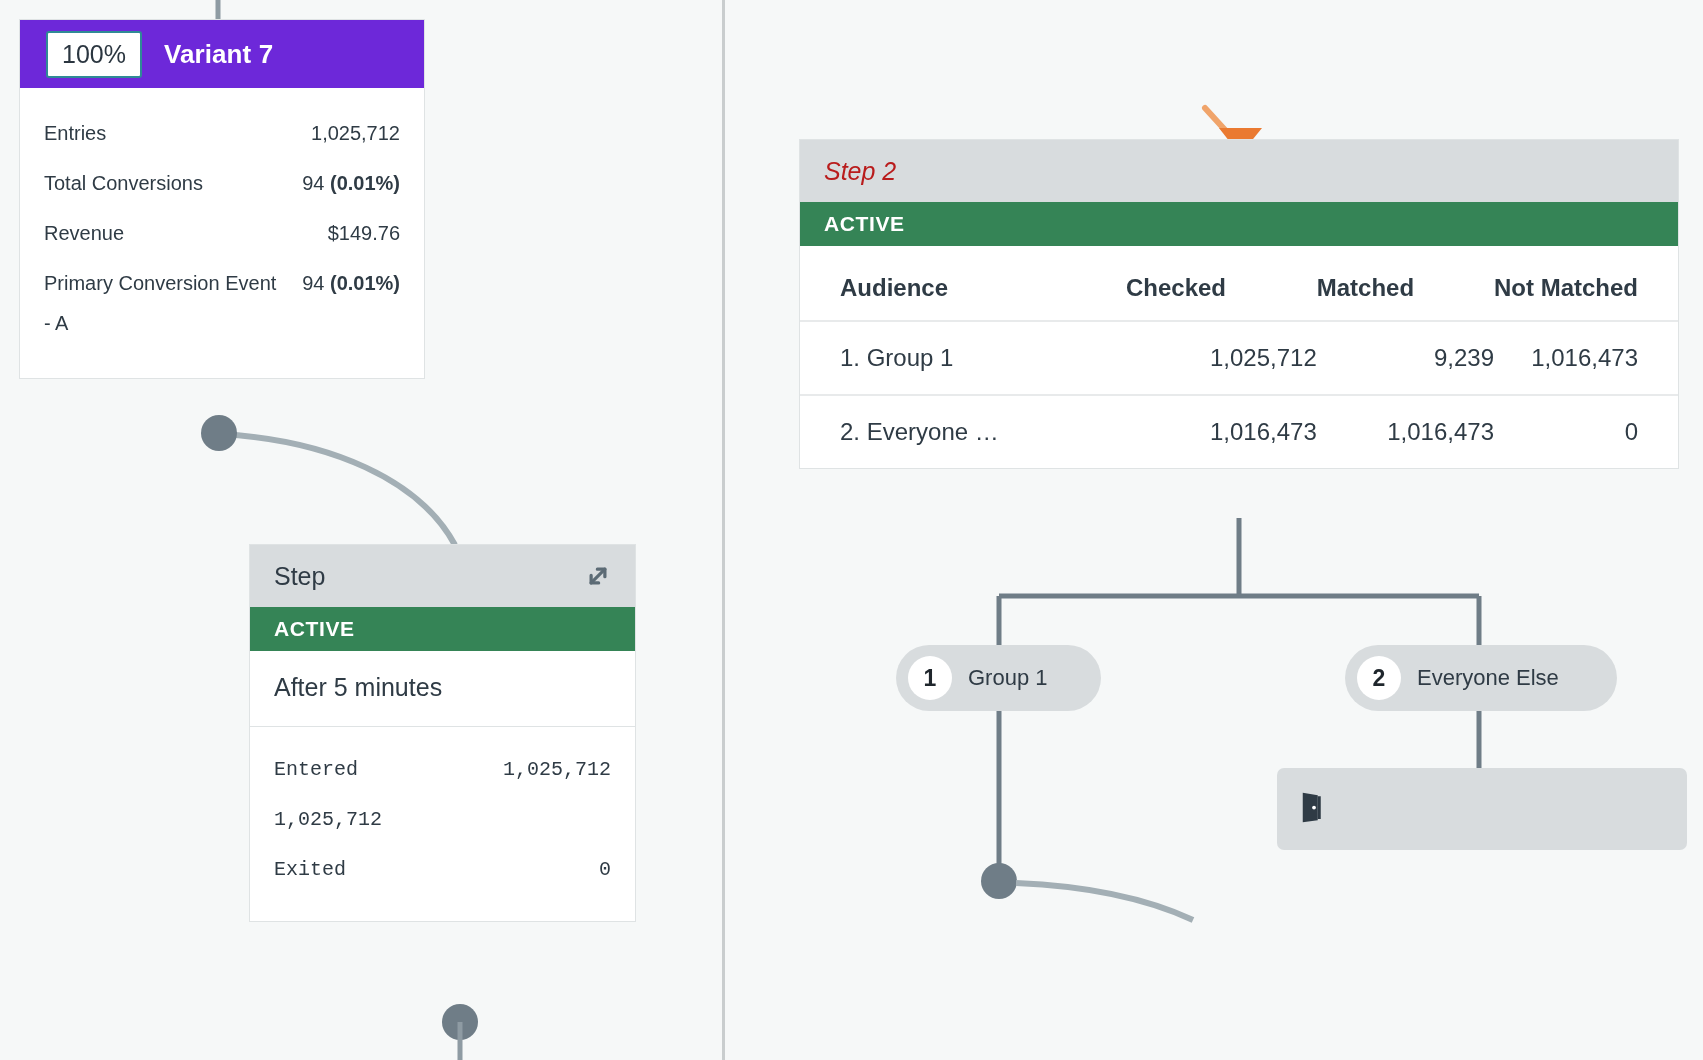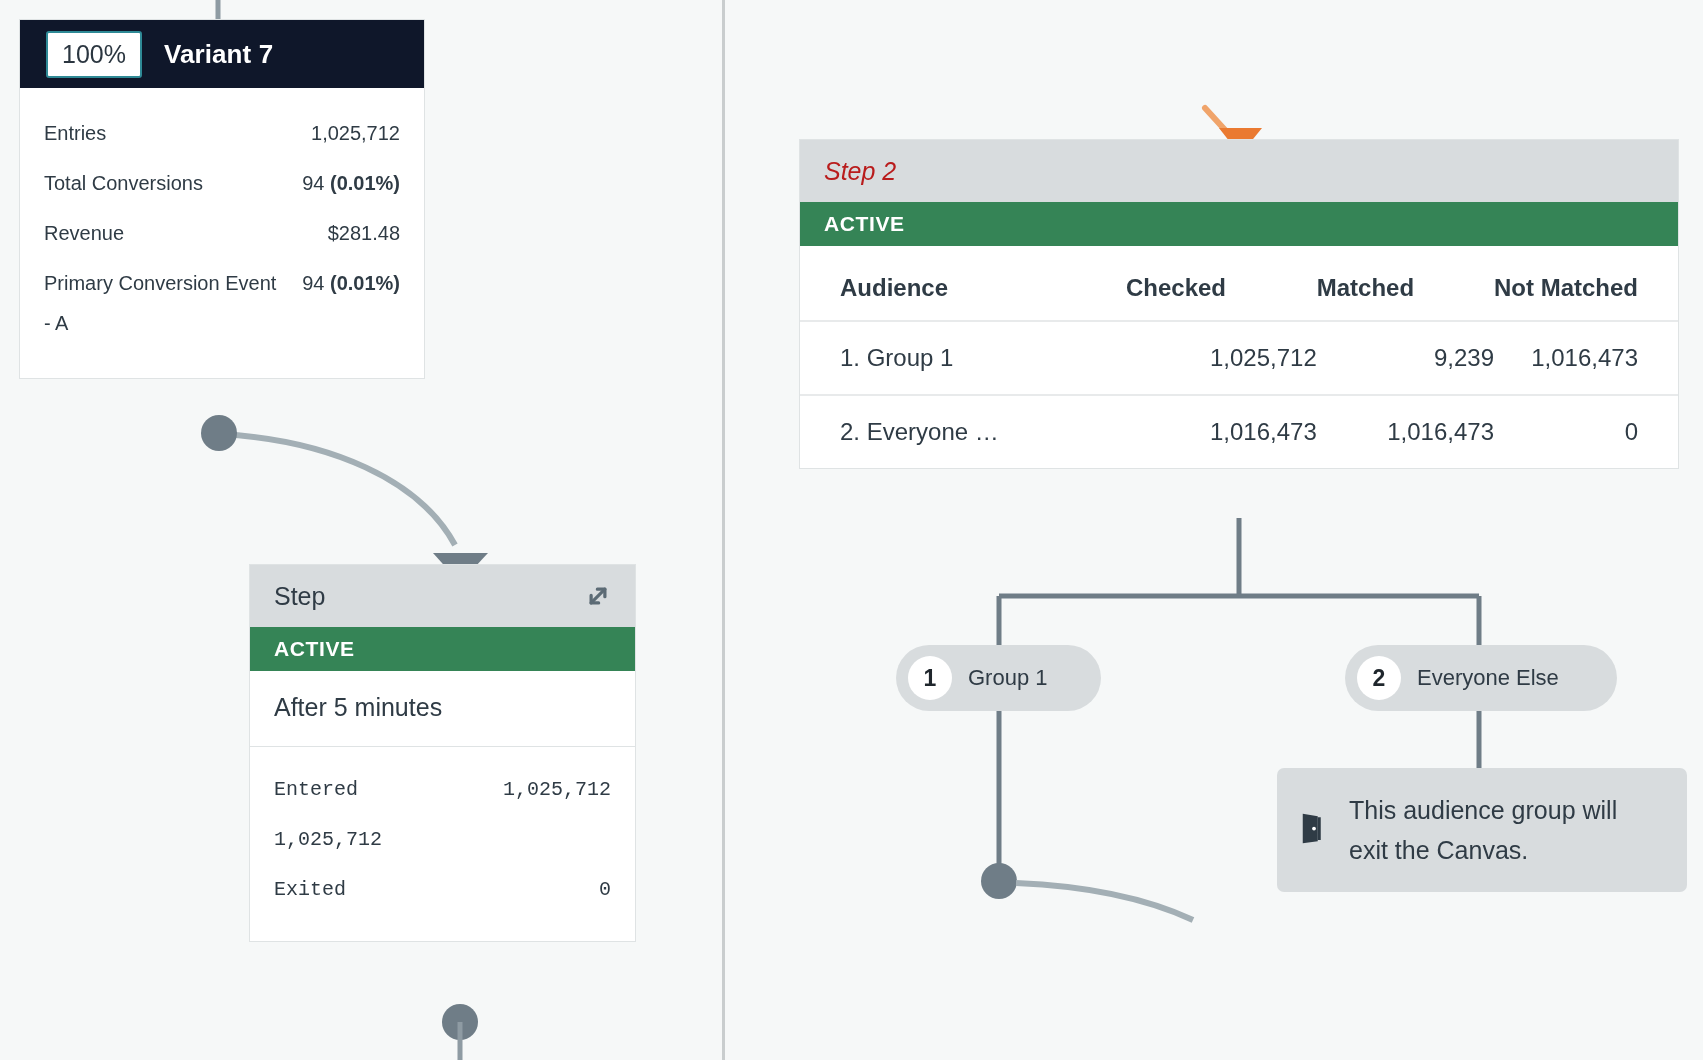--- a/index.html
+++ b/index.html
@@ -46,21 +46,21 @@
     box-shadow: 0 0 0 1px #dfe3e4;
   }
 
   
   .variant-card {
     left: 20px;
     top: 20px;
     width: 404px;
   }
   .variant-header {
-    background: #0f172a;
+    background: #6d28d9;
     height: 68px;
     display: flex;
     align-items: center;
     padding-left: 26px;
     box-sizing: border-box;
   }
   .pct-badge {
     background: #ffffff;
     border: 2px solid #2f8a96;
     border-radius: 3px;
@@ -96,21 +96,21 @@
     text-align: right;
     white-space: nowrap;
   }
   .stat-value b {
     font-weight: bold;
   }
 
   
   .step-card {
     left: 250px;
-    top: 565px;
+    top: 545px;
     width: 385px;
   }
   .card-head {
     background: #d8dcde;
     height: 62px;
     display: flex;
     align-items: center;
     justify-content: space-between;
     padding: 0 22px 0 24px;
     box-sizing: border-box;
@@ -303,21 +303,21 @@
         <span class="stat-value"><span>1,025,712</span><b></b></span>
       </div>
 
       <div class="stat-row">
         <span class="stat-label">Total Conversions</span>
         <span class="stat-value"><span>94 </span><b>(0.01%)</b></span>
       </div>
 
       <div class="stat-row">
         <span class="stat-label">Revenue</span>
-        <span class="stat-value"><span>$281.48</span><b></b></span>
+        <span class="stat-value"><span>$149.76</span><b></b></span>
       </div>
 
       <div class="stat-row">
         <span class="stat-label">Primary Conversion Event - A</span>
         <span class="stat-value"><span>94 </span><b>(0.01%)</b></span>
       </div>
 
     </div>
   </div>
 
@@ -395,16 +395,15 @@
   </div>
 
   <div class="exit-note">
     <span>
       <svg class="door-icon" viewBox="0 0 24 26" fill="none">
         <path d="M3 1.5 L15 3.6 L15 23.6 L3 25.2 Z" fill="#2f3b45"></path>
         <rect x="15" y="4.4" width="2.4" height="18.2" fill="#2f3b45"></rect>
         <circle cx="12" cy="13.4" r="1.5" fill="#ffffff"></circle>
       </svg>
     </span>
-    <span class="exit-text">This audience group will exit the Canvas.</span>
   </div>
 
 </div>
 
 </body></html>

